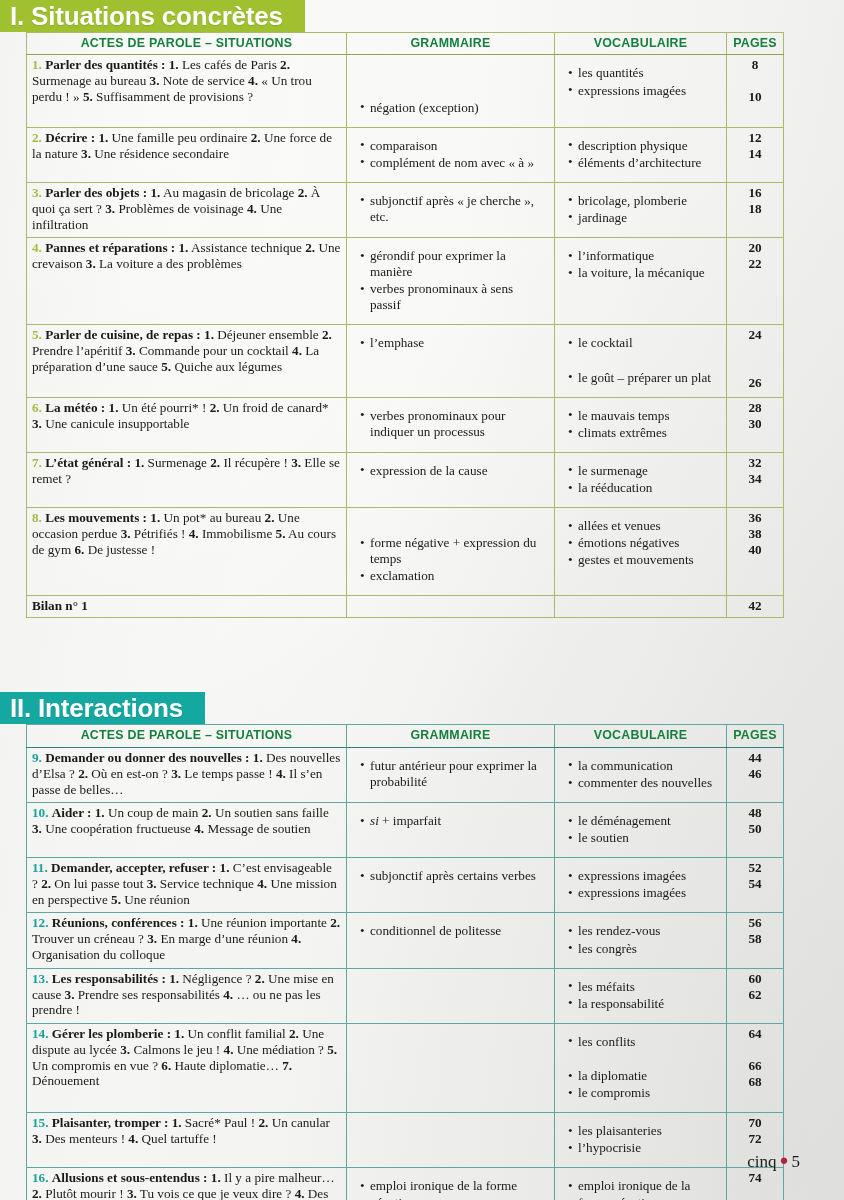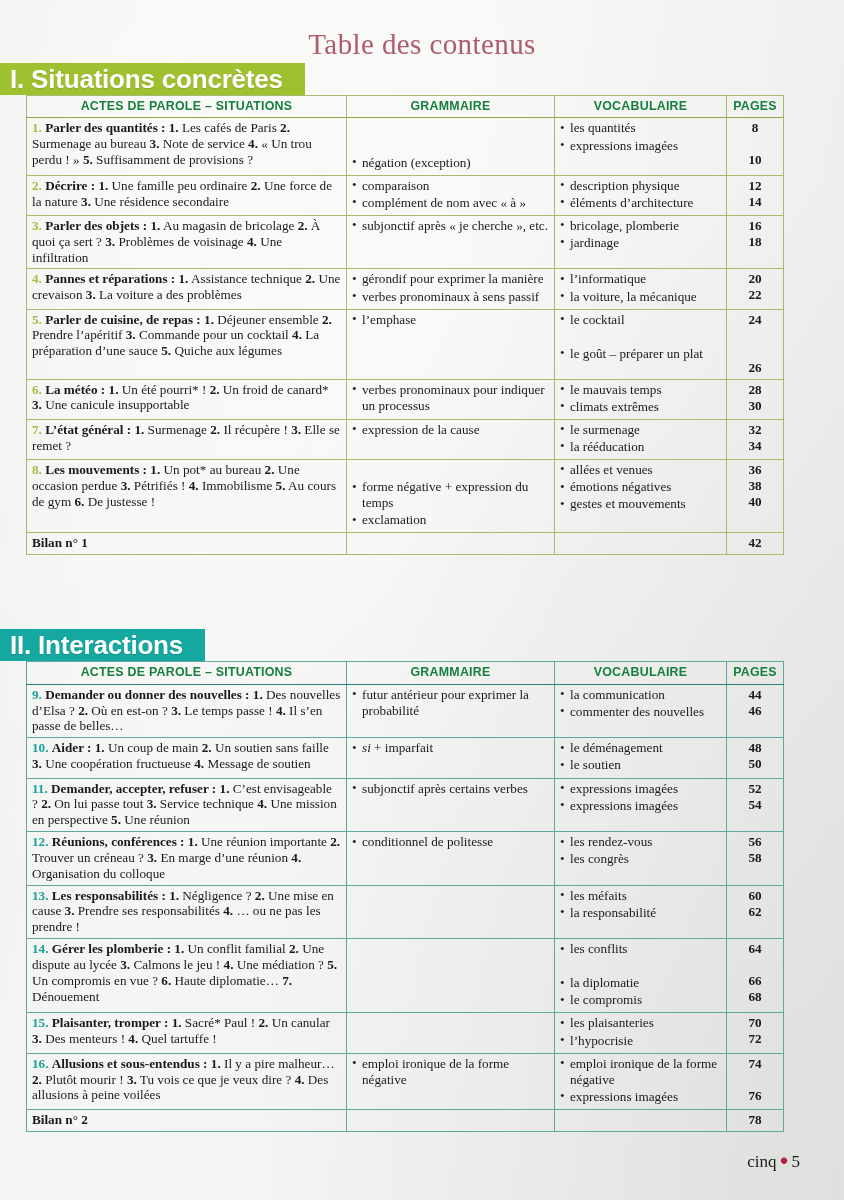--- a/index.html
+++ b/index.html
@@ -109,21 +109,21 @@
   .sec-teal table.toc td { border: 1px solid #62a6a2; }
   .sec-teal table.toc thead th { border-bottom: 1.3px solid #2f807c; }
 
   
   .acte .num { font-weight: bold; }
   .sec-green .acte .num { color: #a5bc45; }
   .sec-teal  .acte .num { color: #1ba29b; }
   .acte .topic { font-weight: bold; text-align: right; }
   .acte b { font-weight: bold; }
 
-  .bullets { margin: 0; padding: 0; list-style: none; }
+  .bullets { margin: 8px; padding: 0; list-style: none; }
   .bullets li {
     position: relative;
     padding-left: 10px;
     margin: 0 0 1px 0;
     line-height: 1.22;
   }
   .bullets li::before {
     content: "\2022";
     position: absolute;
     left: 0;
@@ -163,21 +163,20 @@
   }
   .footer .dot { color: #b0243c; font-size: 15px; vertical-align: 2px; padding: 0 3px; }
 </style>
 </head>
 <body>
 
 <div class="page"></div>
 
 <div class="content">
 
-  <h1 class="page-title">Table des contenus</h1>
 
   <div class="section sec-green">
     <div class="section-banner">I. Situations concrètes</div>
 
     <table class="toc">
       <colgroup>
         <col class="c-actes">
           <col class="c-gram">
           <col class="c-voca">
           <col class="c-pages">

